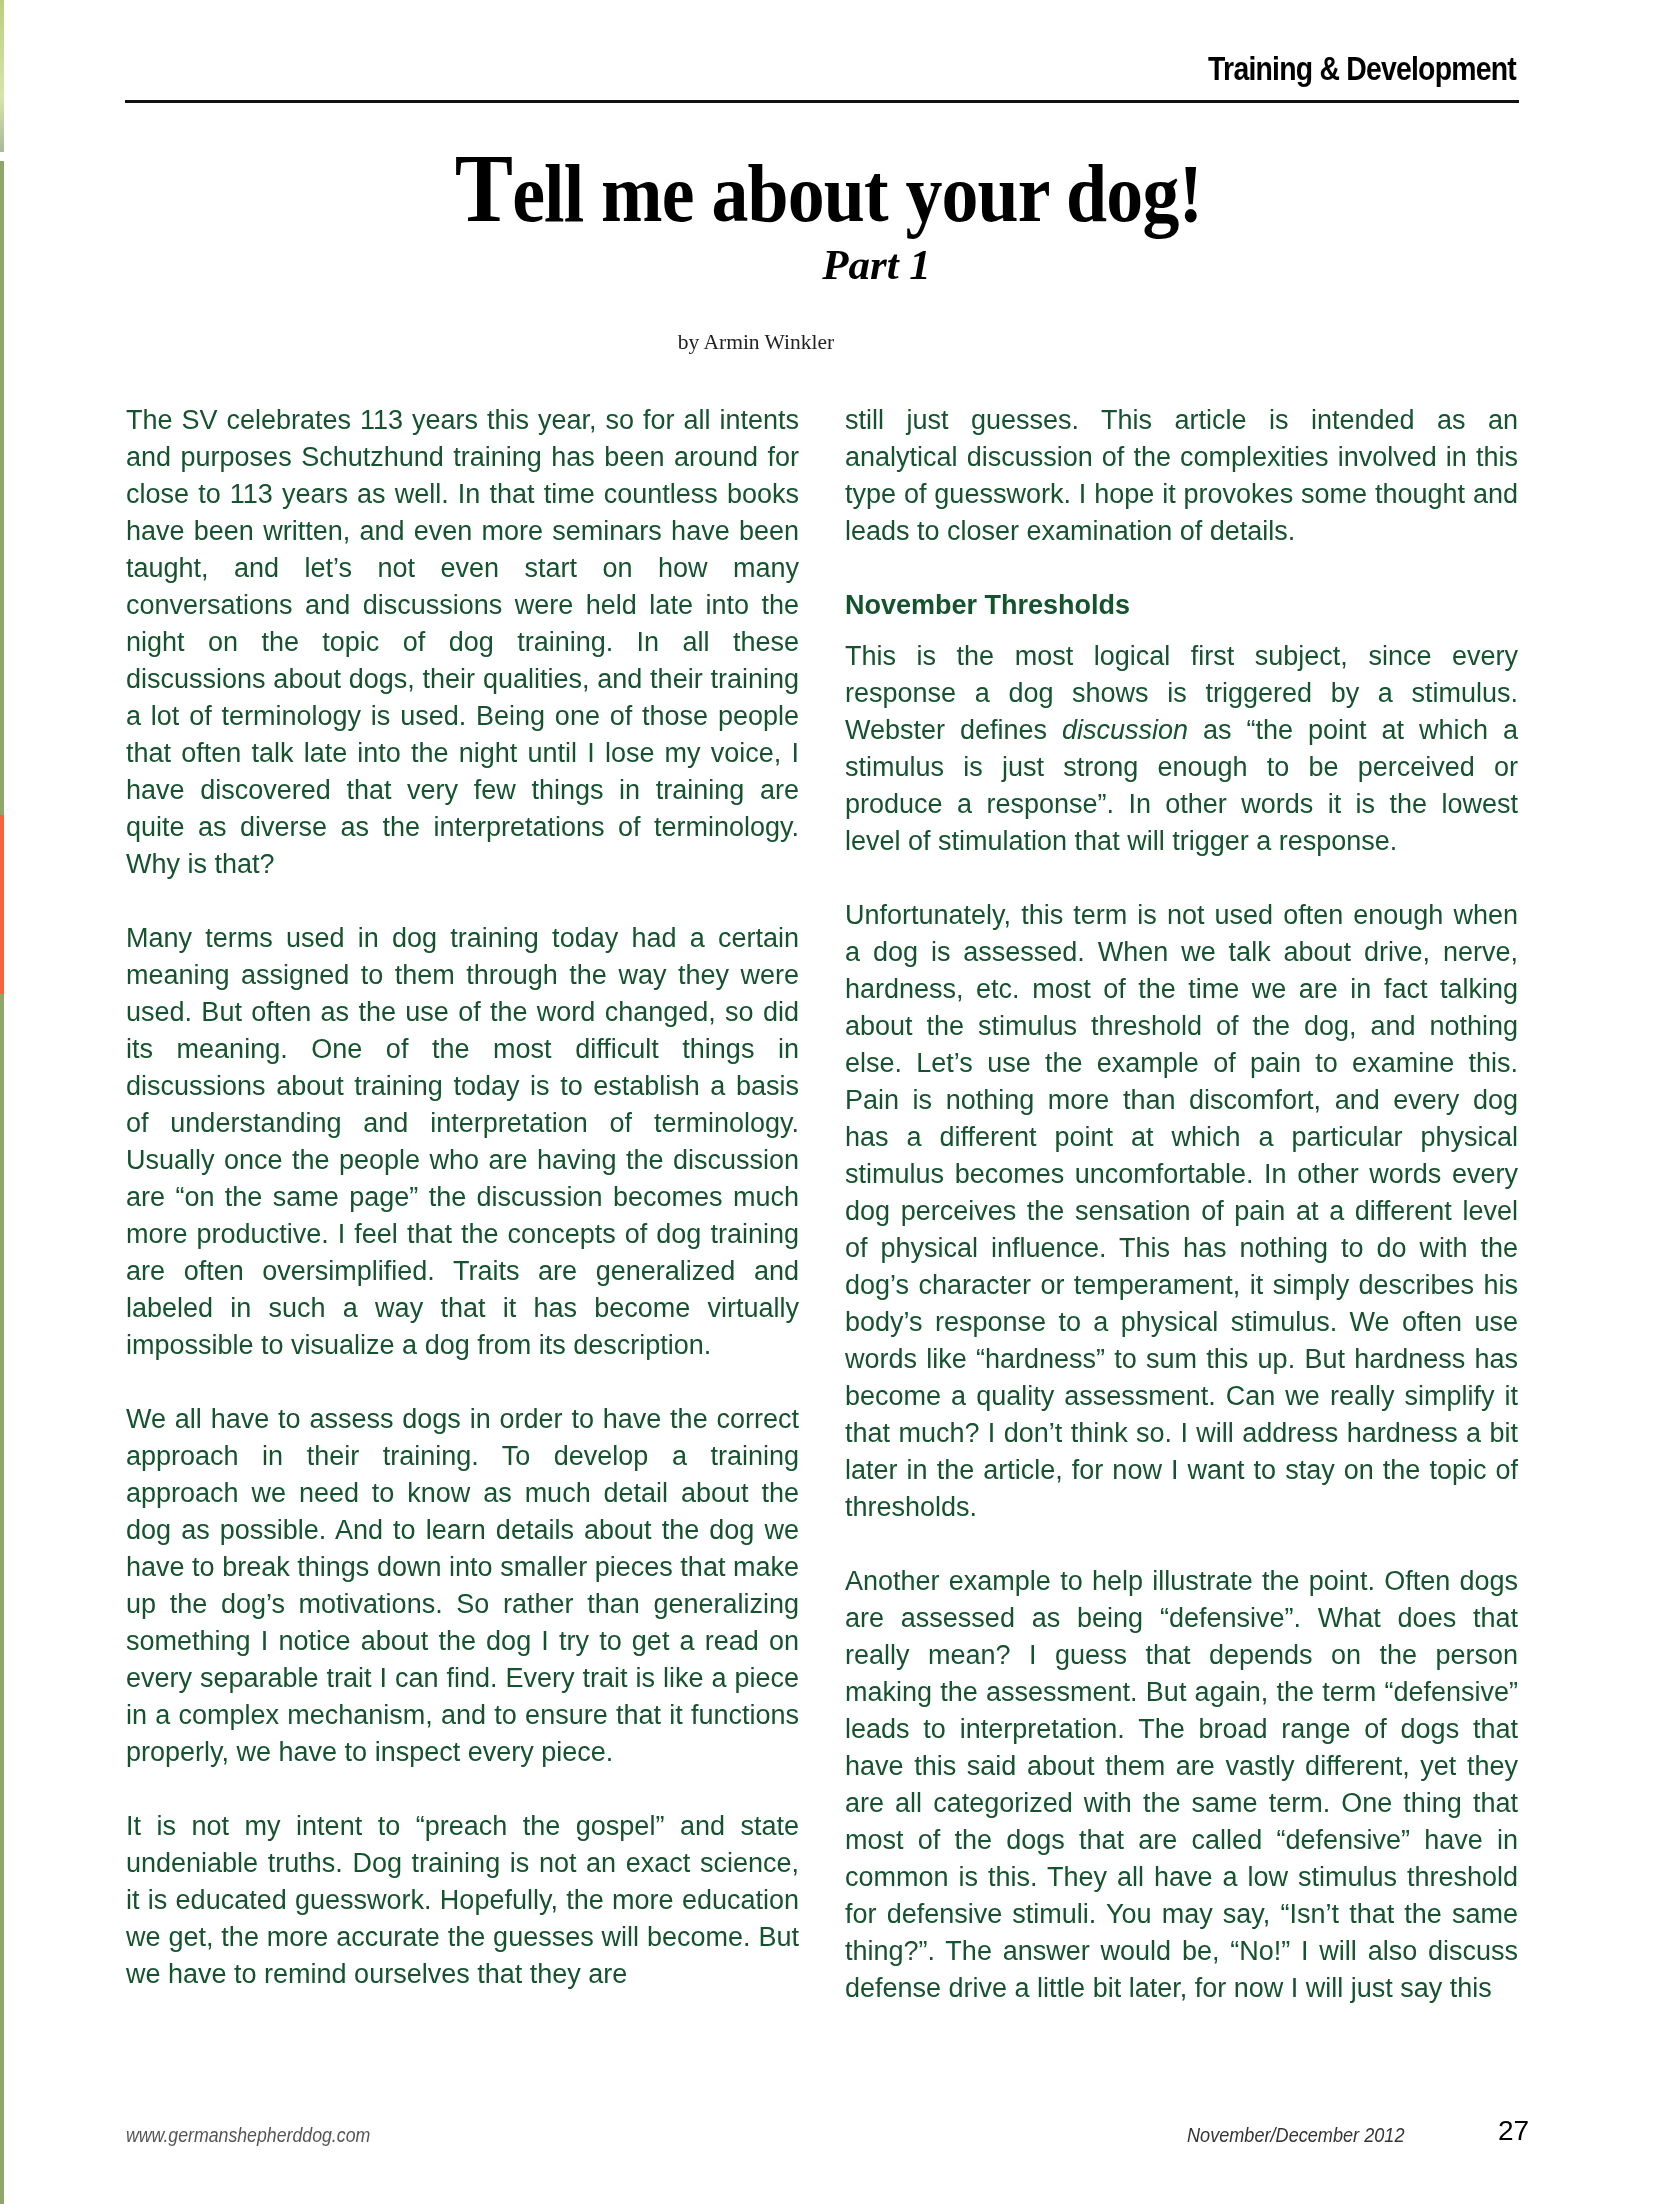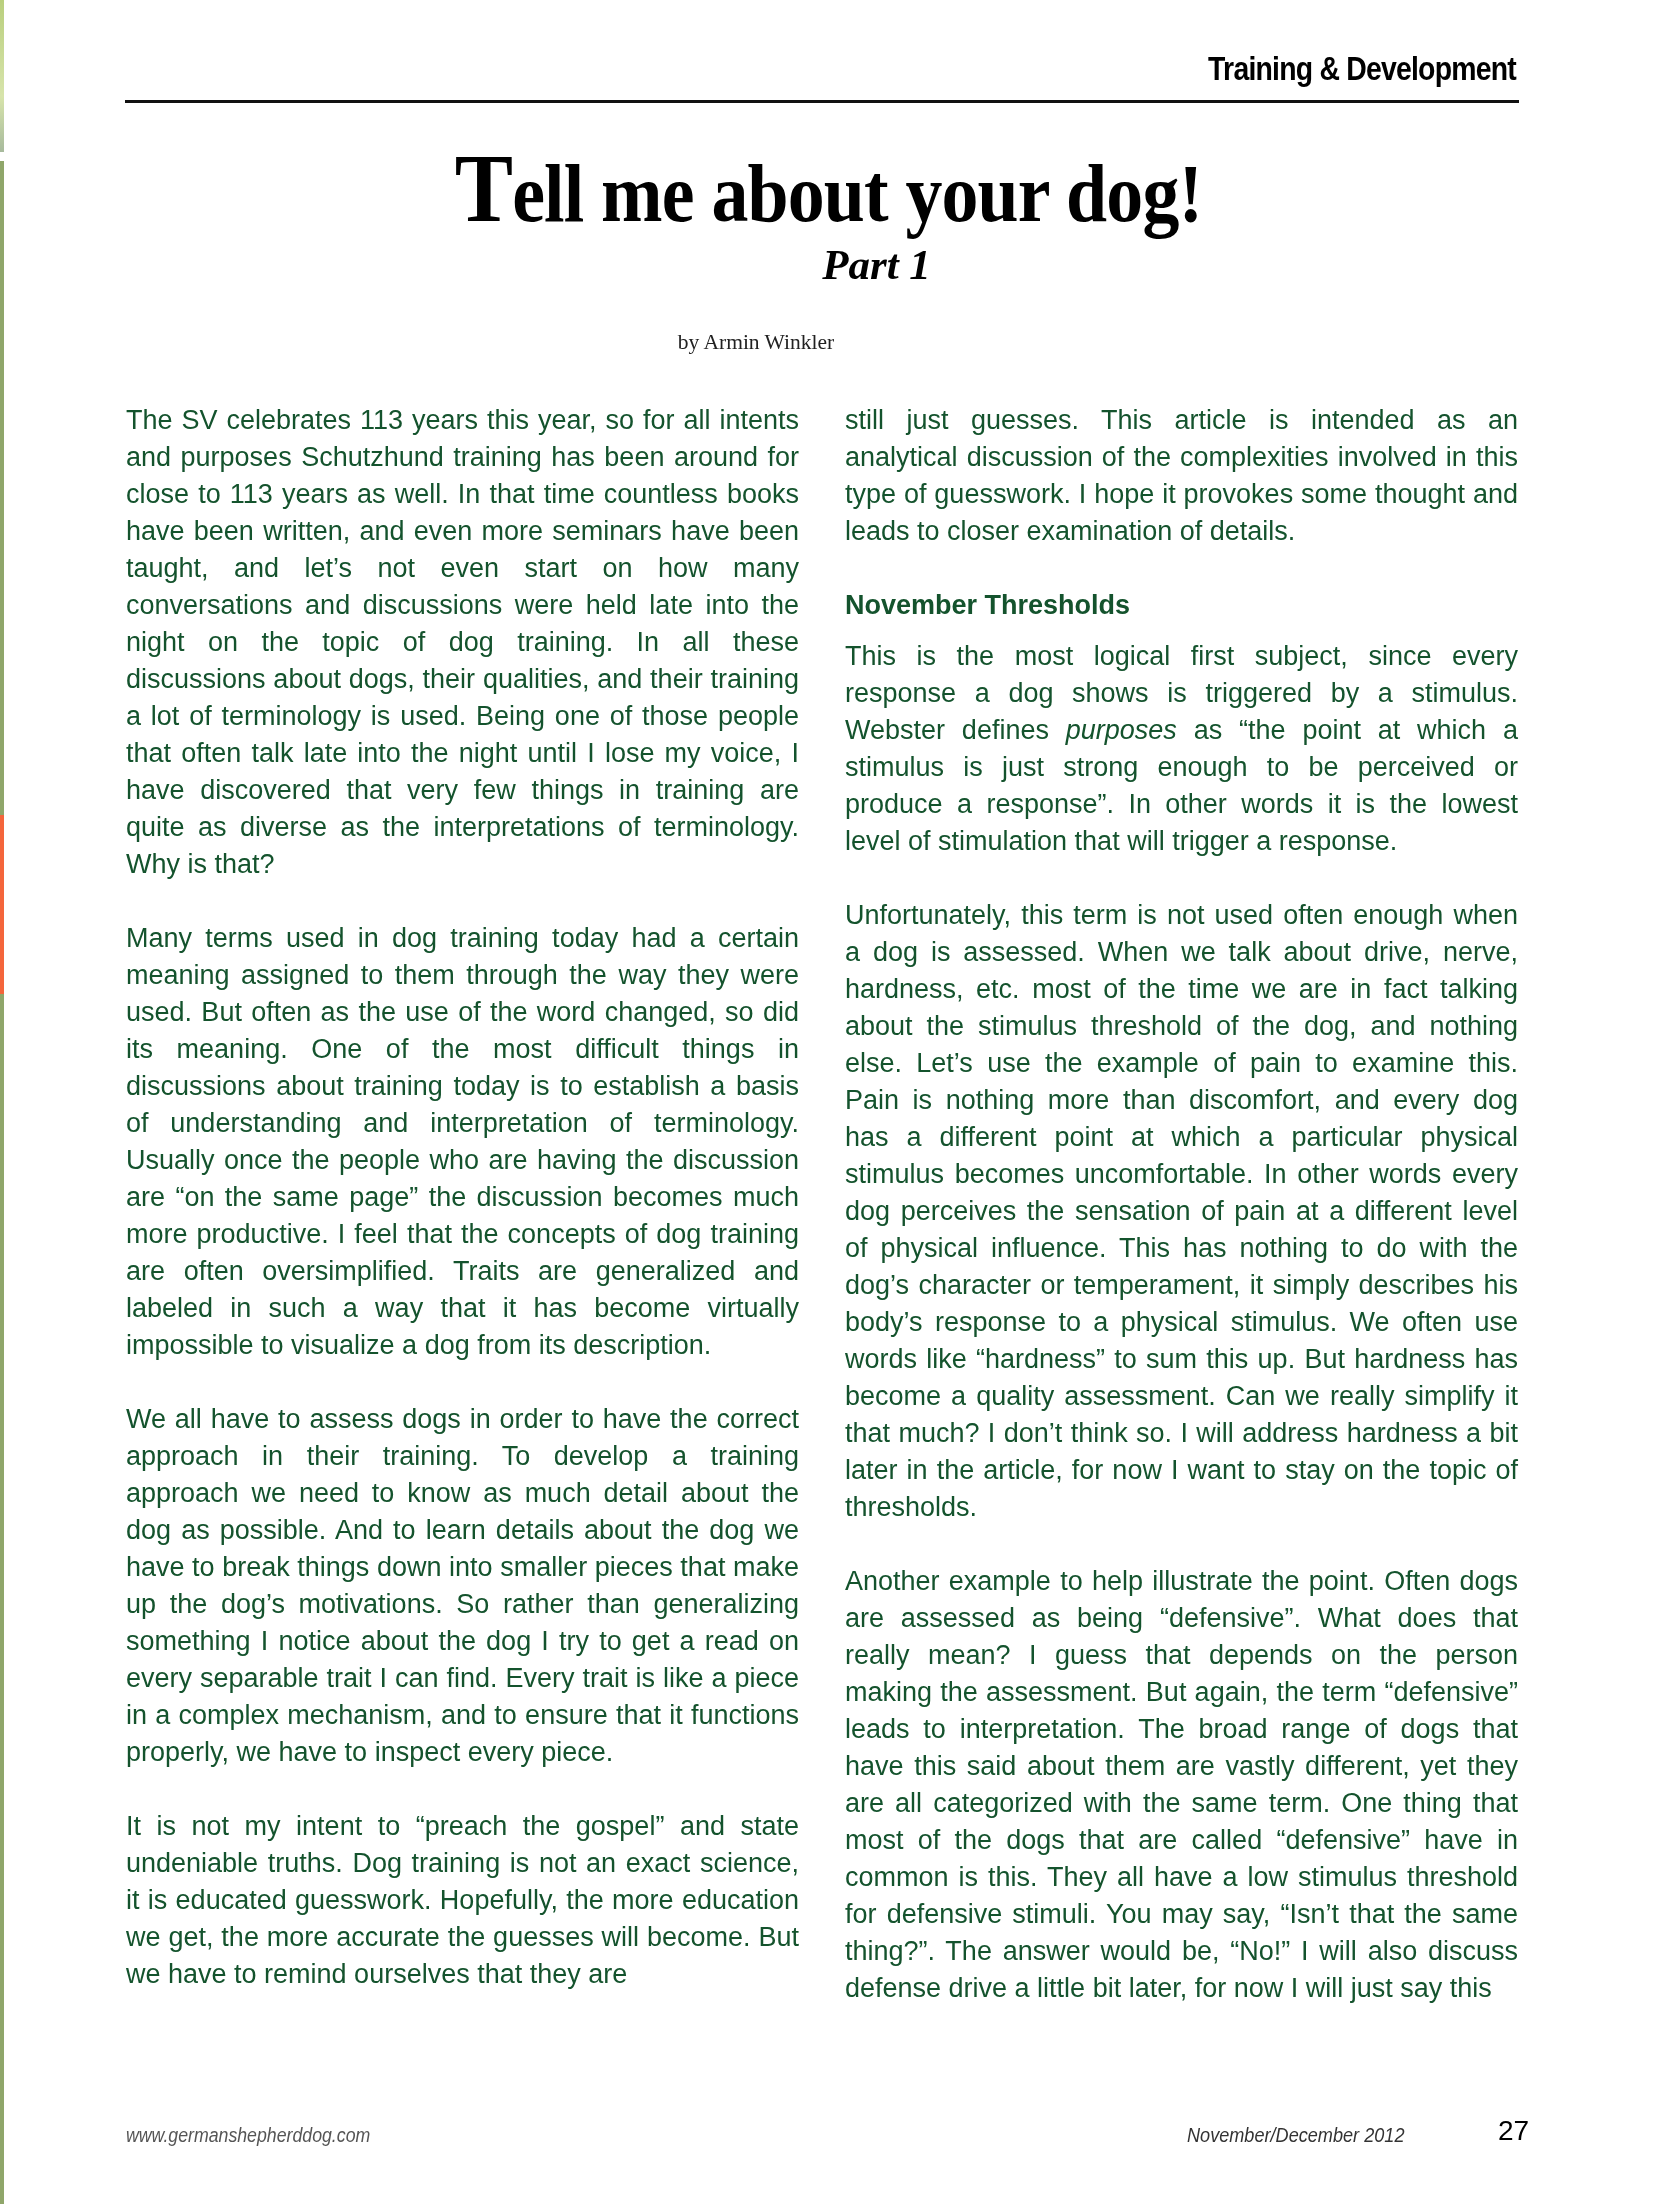--- a/index.html
+++ b/index.html
@@ -46,21 +46,21 @@
 <div class="column col-left">
   <p>The SV celebrates 113 years this year, so for all intents and purposes Schutzhund training has been around for close to 113 years as well. In that time countless books have been written, and even more seminars have been taught, and let’s not even start on how many conversations and discussions were held late into the night on the topic of dog training. In all these discussions about dogs, their qualities, and their training a lot of terminology is used.  Being one of those people that often talk late into the night until I lose my voice, I have discovered that very few things in training are quite as diverse as the interpretations of terminology. Why is that?</p>
   <p>Many terms used in dog training today had a certain meaning assigned to them through the way they were used. But often as the use of the word changed, so did its meaning. One of the most difficult things in discussions about training today is to establish a basis of understanding and interpretation of terminology. Usually once the people who are having the discussion are “on the same page” the discussion becomes much more productive. I feel that the concepts of dog training are often oversimplified. Traits are generalized and labeled in such a way that it has become virtually impossible to visualize a dog from its description.</p>
   <p>We all have to assess dogs in order to have the correct approach in their training. To develop a training approach we need to know as much detail about the dog as possible. And to learn details about the dog we have to break things down into smaller pieces that make up the dog’s motivations. So rather than generalizing something I notice about the dog I try to get a read on every separable trait I can find. Every trait is like a piece in a complex mechanism, and to ensure that it functions properly, we have to inspect every piece.</p>
   <p style="margin-bottom:0">It is not my intent to “preach the gospel” and state undeniable truths. Dog training is not an exact science, it is educated guesswork.  Hopefully, the more education we get, the more accurate the guesses will become. But we have to remind ourselves that they are</p>
 </div>
 
 <div class="column col-right">
   <p>still just guesses. This article is intended as an analytical discussion of the complexities involved in this type of guesswork. I hope it provokes some thought and leads to closer examination of details.</p>
   <h3>November Thresholds</h3>
-  <p><span>This is the most logical first subject, since every response a dog shows is triggered by a stimulus. Webster defines </span><em>purposes</em><span> as “the point at which a stimulus is just strong enough to be perceived or produce a response”. In other words it is the lowest level of stimulation that will trigger a response.</span></p>
+  <p><span>This is the most logical first subject, since every response a dog shows is triggered by a stimulus. Webster defines </span><em>discussion</em><span> as “the point at which a stimulus is just strong enough to be perceived or produce a response”. In other words it is the lowest level of stimulation that will trigger a response.</span></p>
   <p>Unfortunately, this term is not used often enough when a dog is assessed. When we talk about drive, nerve, hardness, etc. most of the time we are in fact talking about the stimulus threshold of the dog, and nothing else. Let’s use the example of pain to examine this. Pain is nothing more than discomfort, and every dog has a different point at which a particular physical stimulus becomes uncomfortable. In other words every dog perceives the sensation of pain at a different level of physical influence. This has nothing to do with the dog’s character or temperament, it simply describes his body’s response to a physical stimulus. We often use words like “hardness” to sum this up. But hardness has become a quality assessment. Can we really simplify it that much? I don’t think so. I will address hardness a bit later in the article, for now I want to stay on the topic of thresholds.</p>
   <p style="margin-bottom:0">Another example to help illustrate the point. Often dogs are assessed as being “defensive”. What does that really mean? I guess that depends on the person making the assessment. But again, the term “defensive” leads to interpretation. The broad range of dogs that have this said about them are vastly different, yet they are all categorized with the same term. One thing that most of the dogs that are called “defensive” have in common is this. They all have a low stimulus threshold for defensive stimuli. You may say, “Isn’t that the same thing?”. The answer would be, “No!” I will also discuss defense drive a little bit later, for now I will just say this</p>
 </div>
 
 <div class="footer-url">www.germanshepherddog.com</div>
 <div class="footer-date">November/December 2012</div>
 <div class="footer-page">27</div>
 
 
 </body></html>

